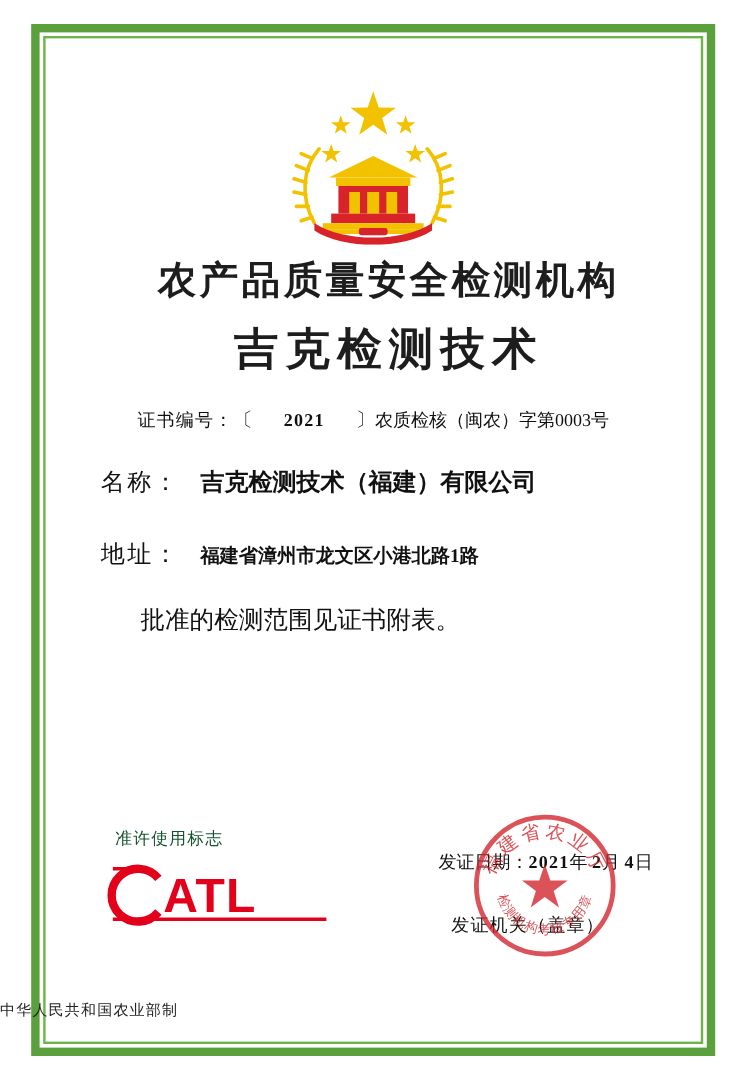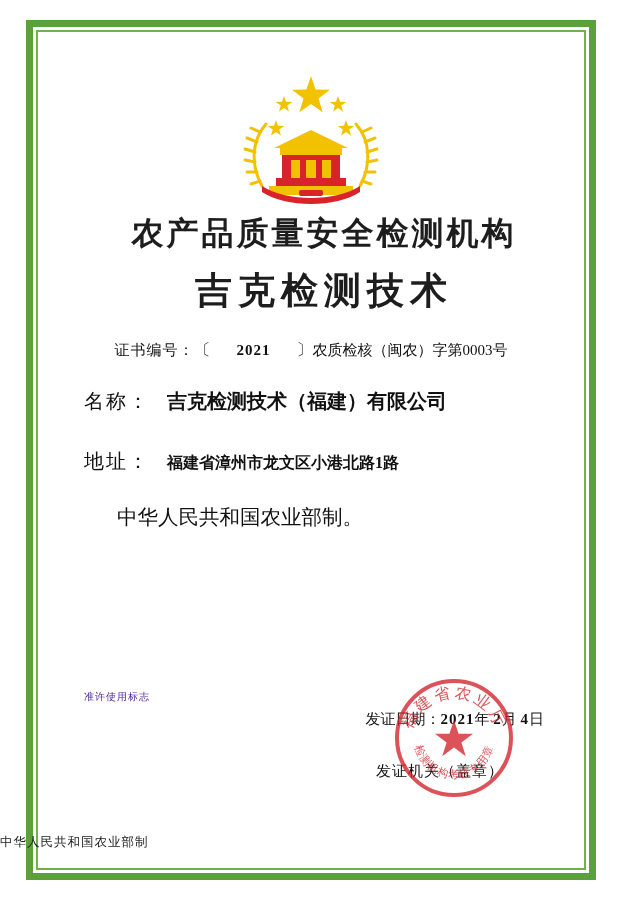--- a/index.html
+++ b/index.html
@@ -123,24 +123,24 @@
     line-height: 35px;
     color: #111;
     text-align: justify;
   }
   .body-text p { margin: 0; }
   .body-text p.indent { text-indent: 2em; }
 
   
   .mark-label {
     position: absolute;
-    left: 84px;
+    left: 96px;
     top: 690px;
-    font-size: 10px;
-    color: #4c1d95;
+    font-size: 14px;
+    color: #14532d;
     letter-spacing: 1px;
   }
   .logo-catl {
     position: absolute;
     left: 88px;
     top: 714px;
     width: 190px;
     height: 62px;
   }
   .logo-catl svg { display: block; }
@@ -247,24 +247,38 @@
     <span class="fld-label">名称：</span>
     <span class="fld-value">吉克检测技术（福建）有限公司</span>
   </div>
 
   <div class="field-row" id="row-addr">
     <span class="fld-label">地址：</span>
     <span class="fld-value">福建省漳州市龙文区小港北路1路</span>
   </div>
 
   <div class="body-text">
-    <p class="indent">中华人民共和国农业部制。</p>
+    <p class="indent">批准的检测范围见证书附表。</p>
   </div>
 
   <div class="mark-label">准许使用标志</div>
+  <div class="logo-catl">
+    <svg viewBox="0 0 190 62" width="190" height="62" xmlns="http://www.w3.org/2000/svg">
+      <g fill="none" stroke="#e3001b" stroke-width="7">
+        <path d="M44 18 A22 22 0 1 0 44 46"></path>
+      </g>
+      <g fill="#e3001b" font-family="Liberation Sans, sans-serif" font-size="40" font-weight="bold">
+        <text x="48" y="46" letter-spacing="1">ATL</text>
+      </g>
+      <g stroke="#e3001b" stroke-width="3" fill="none">
+        <path d="M6 52 L184 52"></path>
+        <path d="M6 10 L30 10"></path>
+      </g>
+    </svg>
+  </div>
 
   <div class="dates">
     <span class="row">
       <span>发证日期：</span><span class="num">2021</span><span>年</span>
       <span class="num">2</span><span>月</span>
       <span class="num">4</span><span>日</span>
     </span>
   </div>
   <div class="issuer">发证机关（盖章）</div>
 

